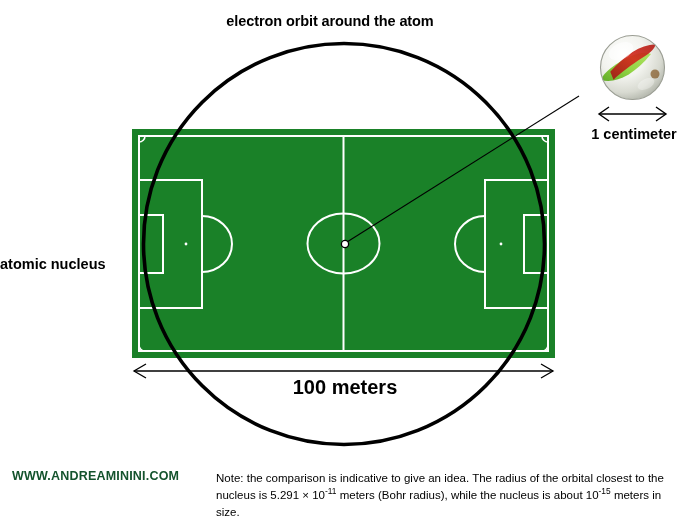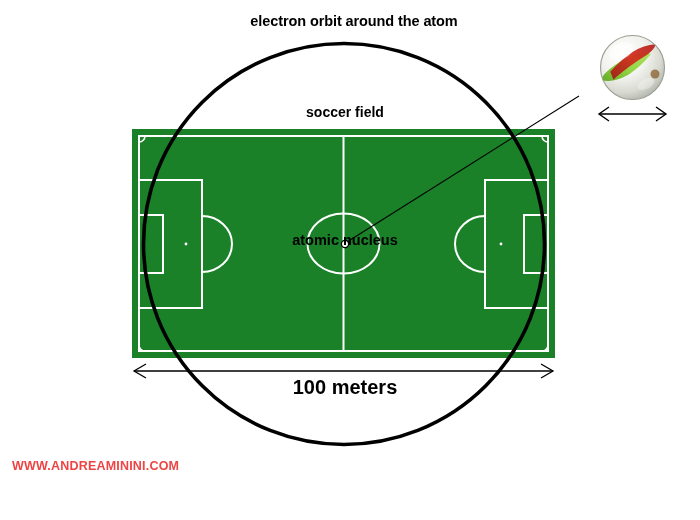--- a/index.html
+++ b/index.html
@@ -32,32 +32,31 @@
     font-weight: bold;
     white-space: nowrap;
     line-height: 1;
   }
   #title-electron-orbit {
     left: 0; top: 14px;
     width: 660px;
     text-align: center;
     font-size: 14.5px;
     letter-spacing: -0.1px;
-    padding-left: 24px;
   }
   #label-soccer-field {
     left: 0; top: 105px;
     width: 690px;
     text-align: center;
     font-size: 14px;
   }
   #label-atomic-nucleus {
-    left: 0; top: 233px;
+    left: 0; top: 257px;
     width: 690px;
-    text-align: center;
+    text-align: left;
     font-size: 14.5px;
   }
   #label-100-meters {
     left: 0; top: 377px;
     width: 690px;
     text-align: center;
     font-size: 20px;
   }
   #label-marble {
     left: 578px; top: 10px;
@@ -66,24 +65,24 @@
     font-size: 14.5px;
   }
   #label-1-centimeter {
     left: 573px; top: 127px;
     width: 122px;
     text-align: center;
     font-size: 14.5px;
   }
   #watermark {
     position: absolute;
-    left: 12px; top: 459px;
+    left: 12px; top: 469px;
     font-size: 12.5px;
     font-weight: bold;
-    color: #ef4444;
+    color: #14532d;
     letter-spacing: 0.2px;
     white-space: nowrap;
   }
   #note {
     position: absolute;
     left: 216px; top: 470px;
     width: 470px;
     font-size: 11.5px;
     line-height: 1.48;
     color: #000000;
@@ -190,24 +189,25 @@
         <ellipse cx="22" cy="17" rx="13" ry="8" fill="#ffffff" opacity="0.55" transform="rotate(-25 22 17)"></ellipse>
         <ellipse cx="47" cy="50" rx="9" ry="5" fill="#ffffff" opacity="0.3" transform="rotate(-25 47 50)"></ellipse>
         <circle cx="56" cy="40" r="4.5" fill="#7a4a12" opacity="0.65"></circle>
       </g>
       <circle cx="33.5" cy="33.5" r="32" fill="none" stroke="#9a9d93" stroke-width="1.1"></circle>
     </svg>
   </div>
 
   <div class="lbl" id="title-electron-orbit">electron orbit around the atom</div>
 
-  <div class="lbl" id="label-soccer-field">soccer field</div>
 
   <div class="lbl" id="label-atomic-nucleus">atomic nucleus</div>
 
   <div class="lbl" id="label-100-meters">100 meters</div>
 
 
+  <div class="lbl" id="label-1-centimeter">1 centimeter</div>
 
   <div id="watermark">WWW.ANDREAMININI.COM</div>
 
+  <div id="note"><span>Note: the comparison is indicative to give an idea. The radius of the orbital closest to the nucleus is 5.291 × 10</span><sup>-11</sup><span> meters (Bohr radius), while the nucleus is about 10</span><sup>-15</sup><span> meters in size.</span></div>
 
 </div>
 
 </body></html>

